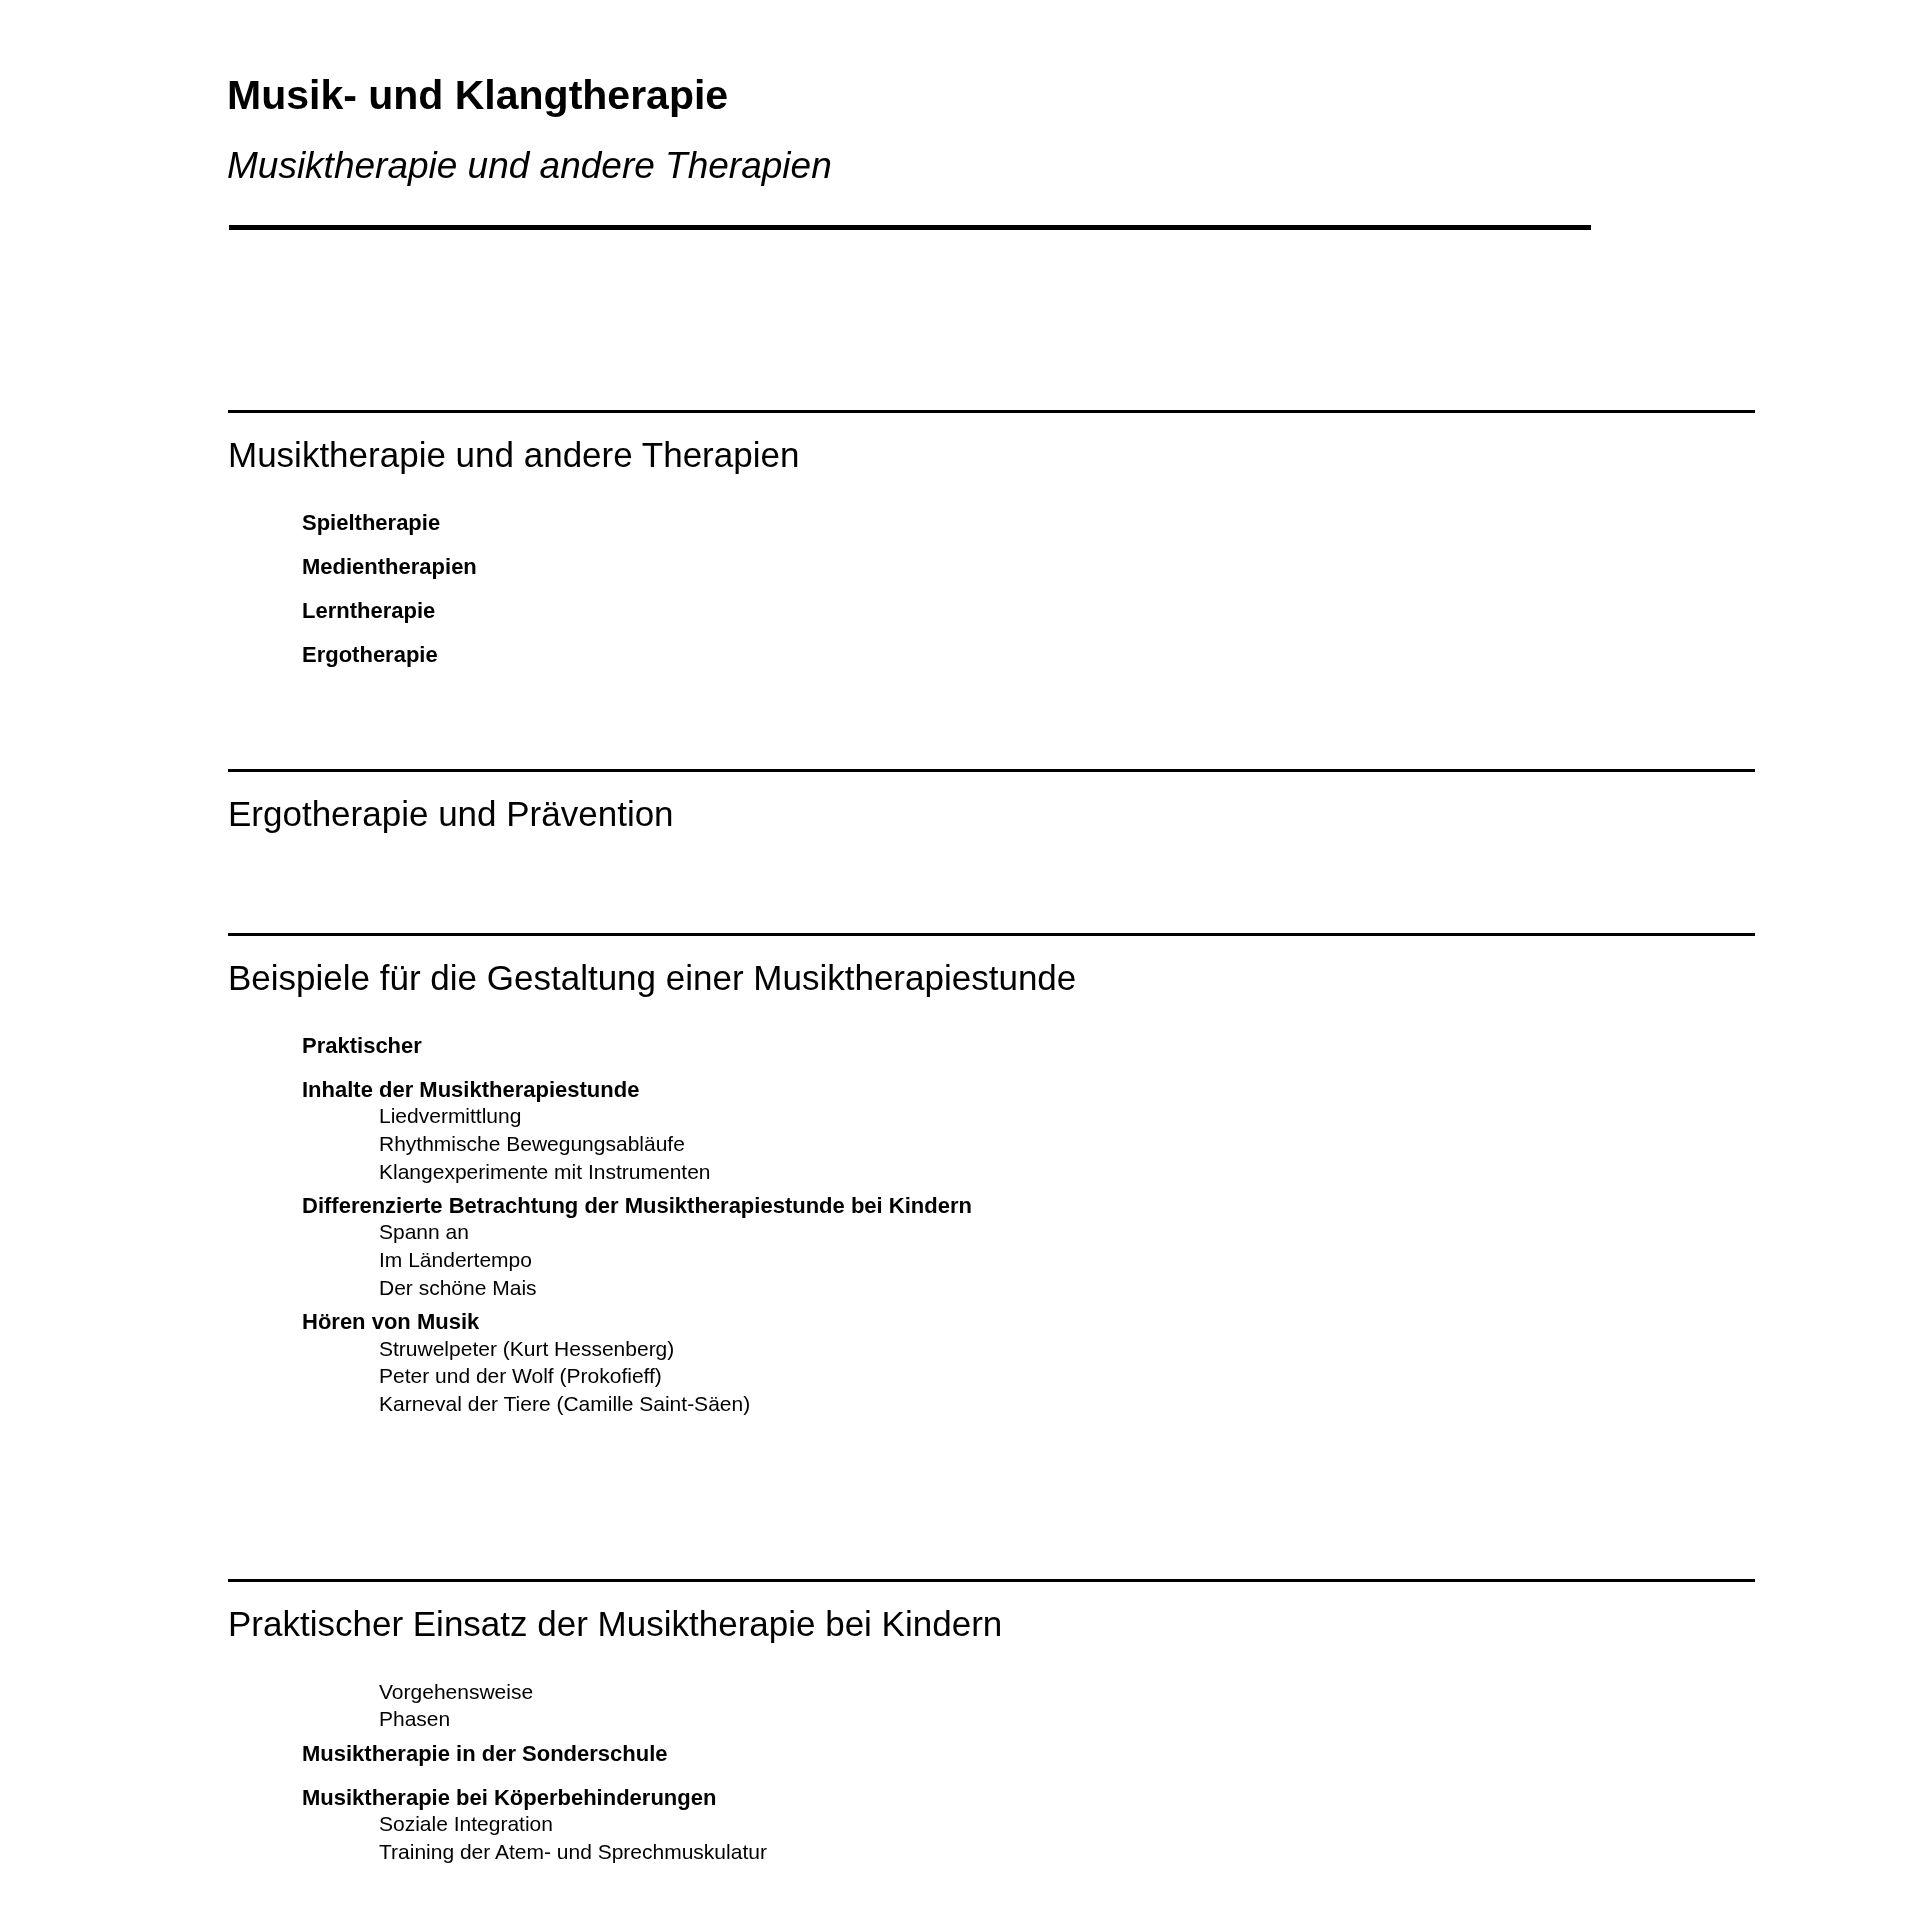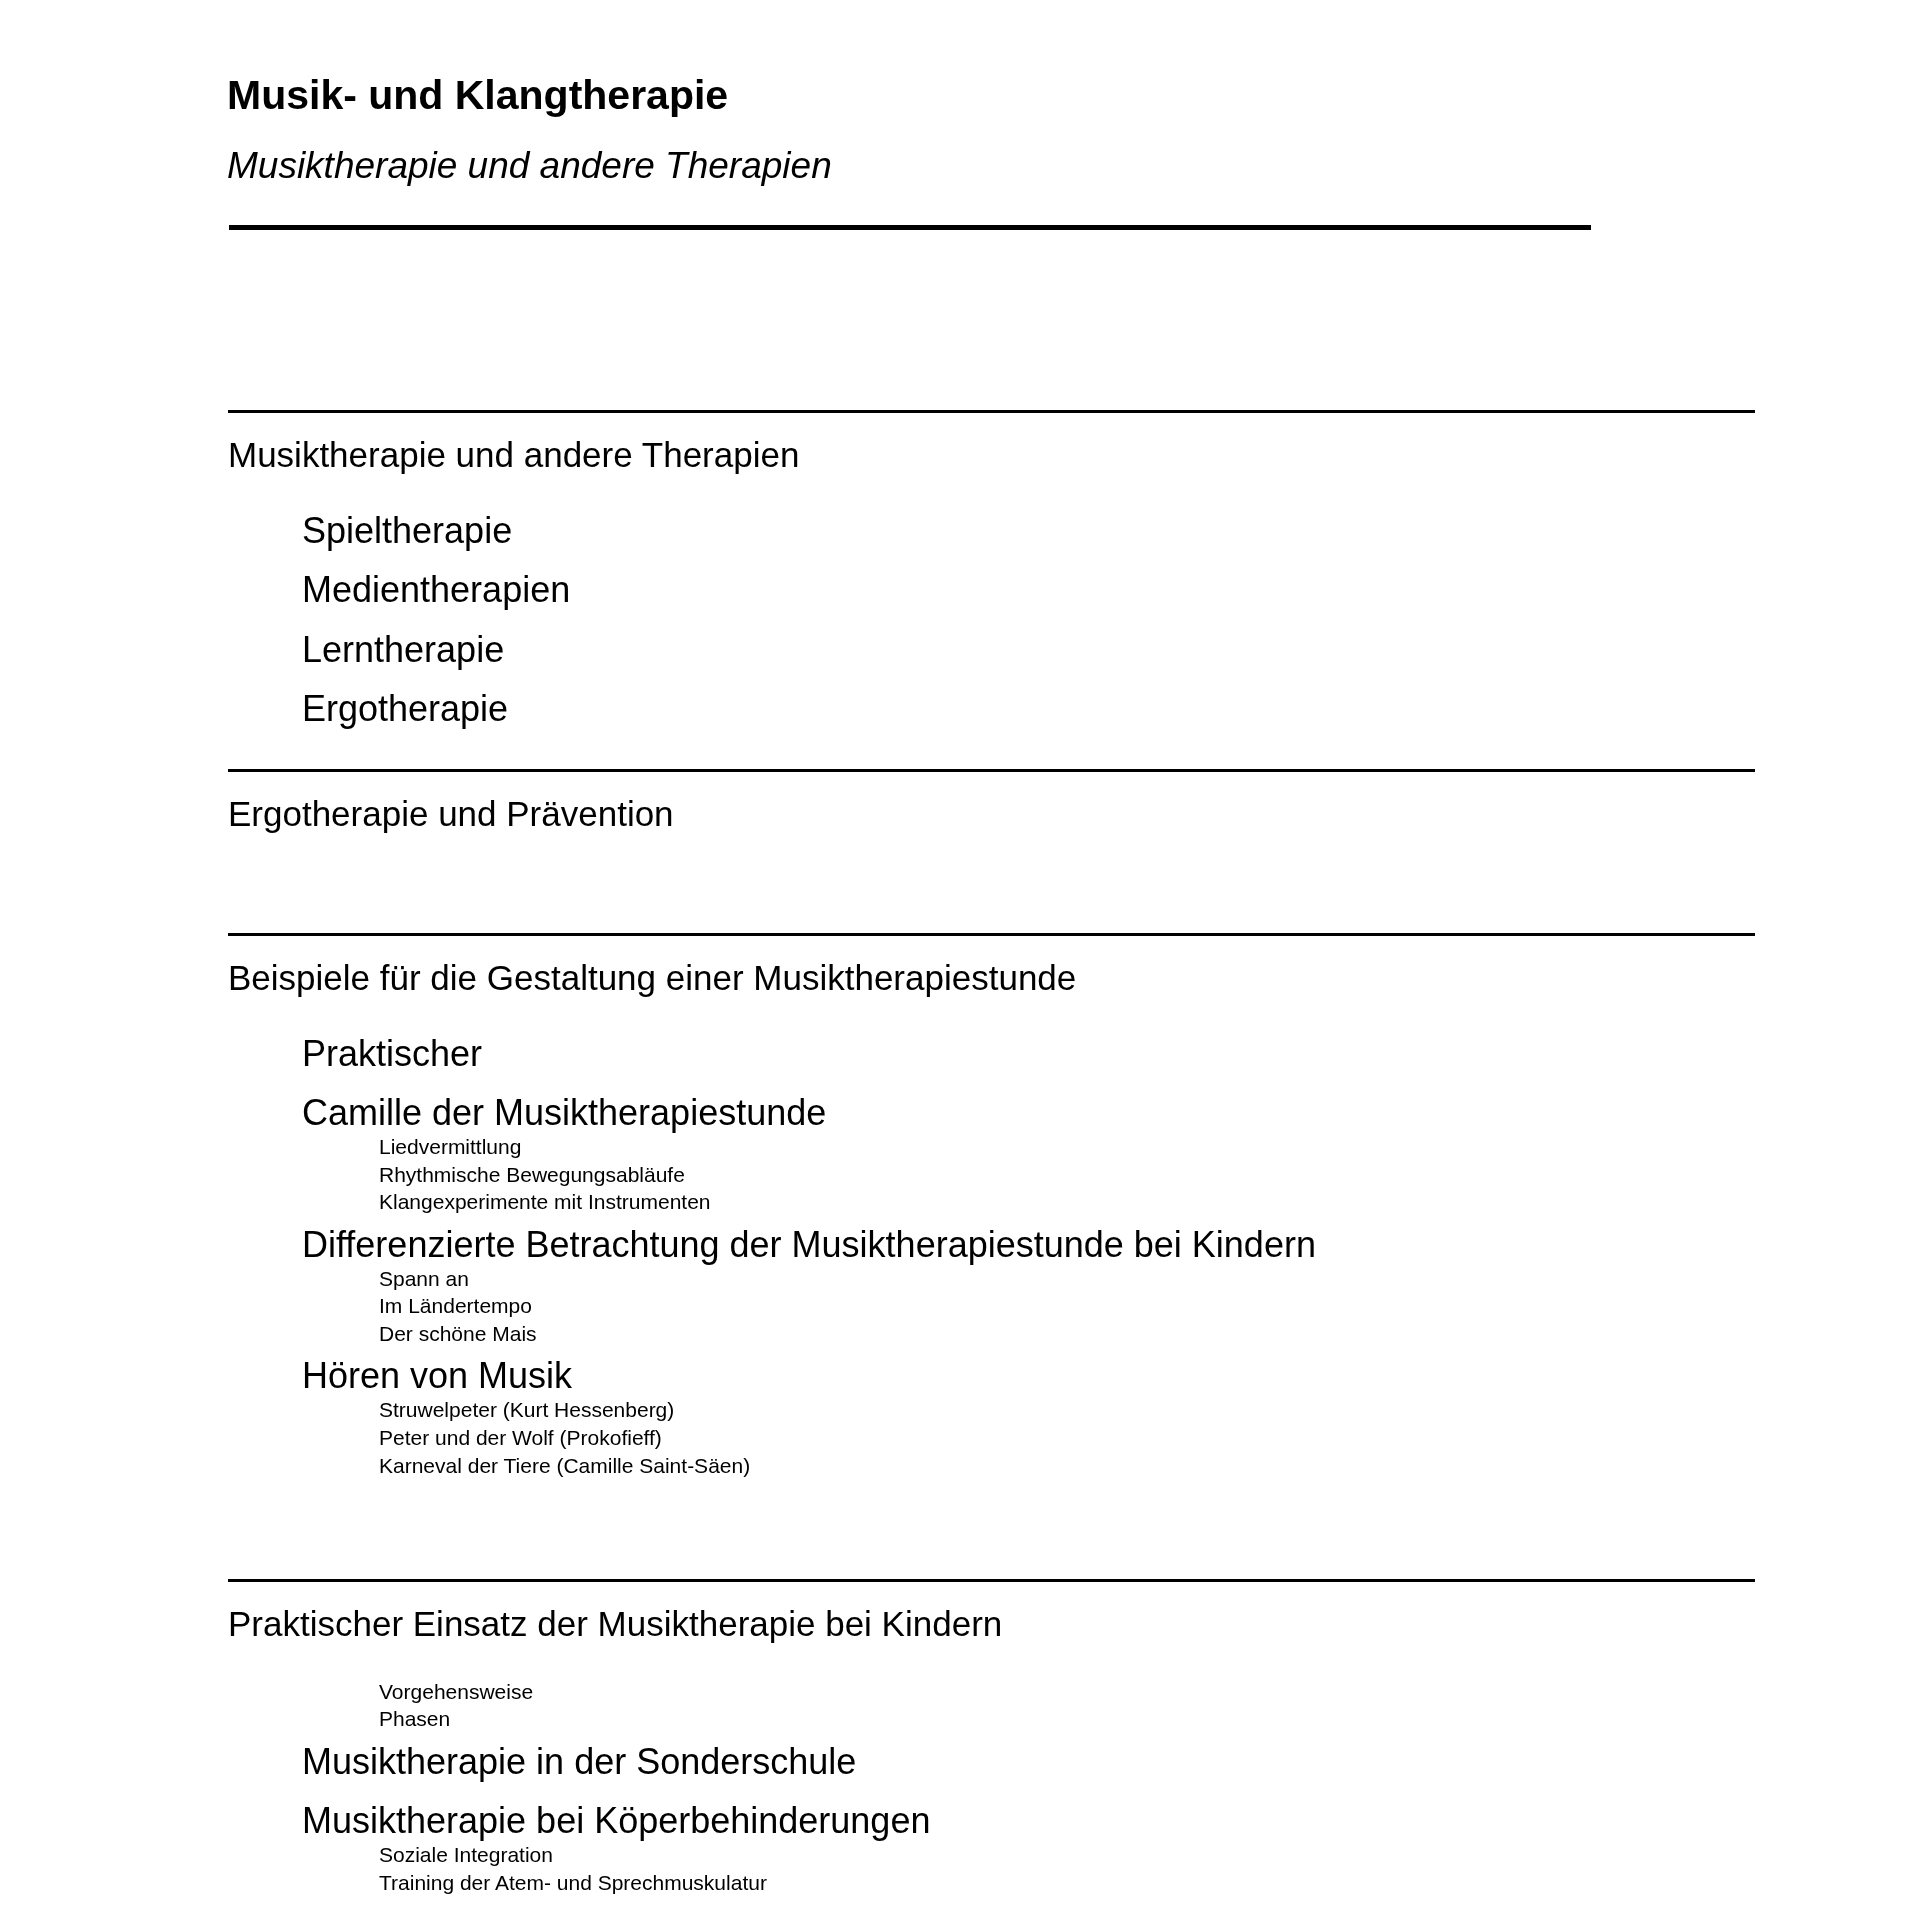--- a/index.html
+++ b/index.html
@@ -51,22 +51,22 @@
   }
   .section-heading {
     font-size: 35px;
     font-weight: 400;
     line-height: 1.1;
     margin: 23px 0 0 0;
     white-space: nowrap;
   }
   .items > :first-child { margin-top: 36px; }
   .item-l2 {
-    font-size: 36px;
-    font-weight: normal;
+    font-size: 22px;
+    font-weight: bold;
     line-height: 1.1;
     margin: 20px 0 0 74px;
     white-space: nowrap;
   }
   .item-l3 {
     font-size: 21px;
     font-weight: 400;
     line-height: 1.1;
     margin: 4.6px 0 0 151px;
     white-space: nowrap;
@@ -95,21 +95,21 @@
     <div class="section" style="top: 769px;">
       <div class="divider"></div>
       <div class="section-heading">Ergotherapie und Prävention</div>
       <div class="items"></div>
     </div>
     <div class="section" style="top: 933px;">
       <div class="divider"></div>
       <div class="section-heading">Beispiele für die Gestaltung einer Musiktherapiestunde</div>
       <div class="items">
         <div class="item-l2">Praktischer</div>
-        <div class="item-l2">Camille der Musiktherapiestunde</div>
+        <div class="item-l2">Inhalte der Musiktherapiestunde</div>
         <div class="item-l3">Liedvermittlung</div>
         <div class="item-l3">Rhythmische Bewegungsabläufe</div>
         <div class="item-l3">Klangexperimente mit Instrumenten</div>
         <div class="item-l2">Differenzierte Betrachtung der Musiktherapiestunde bei Kindern</div>
         <div class="item-l3">Spann an</div>
         <div class="item-l3">Im Ländertempo</div>
         <div class="item-l3">Der schöne Mais</div>
         <div class="item-l2">Hören von Musik</div>
         <div class="item-l3">Struwelpeter (Kurt Hessenberg)</div>
         <div class="item-l3">Peter und der Wolf (Prokofieff)</div>

